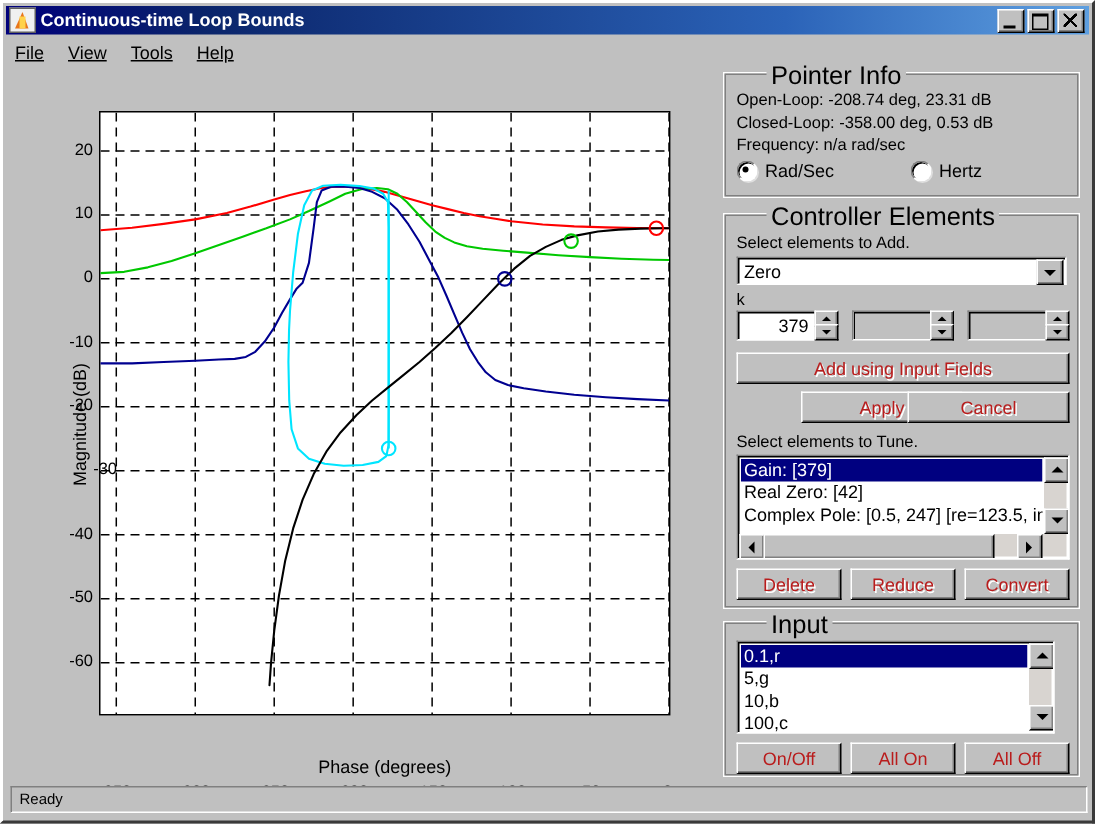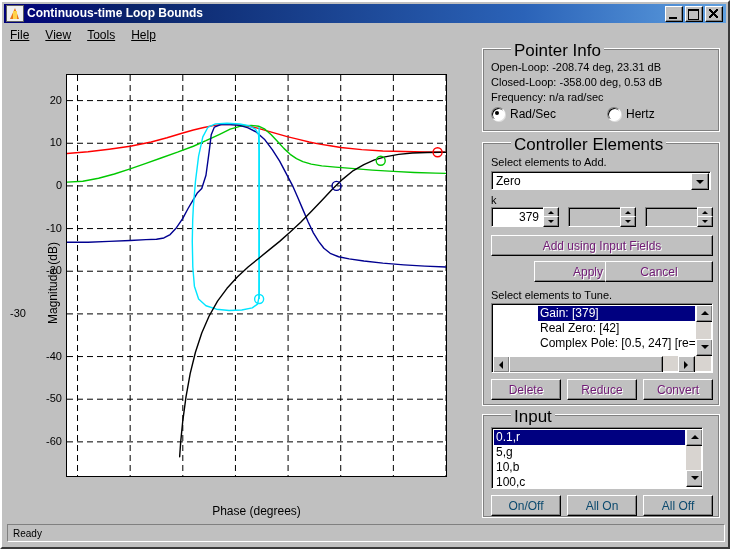--- a/index.html
+++ b/index.html
@@ -87,22 +87,22 @@
     border-top:1px solid #fff;border-left:1px solid #fff;
     border-right:1px solid #000;border-bottom:1px solid #000;
     box-shadow:inset -1px -1px 0 #808080;}
   .combo .cbtn:after{content:"";position:absolute;left:4px;top:6px;width:0;height:0;
     border-left:4px solid transparent;border-right:4px solid transparent;border-top:4px solid #000;}
   .combo .ctext{position:absolute;left:4px;top:2px;font-size:12px;}
 
   .btn{background:#c0c0c0;border-top:1px solid #fff;border-left:1px solid #fff;
     border-right:1px solid #000;border-bottom:1px solid #000;
     box-shadow:inset -1px -1px 0 #808080;box-sizing:border-box;
-    display:flex;align-items:center;justify-content:center;font-size:12px;color:#0c4a6e;}
-  .btn.dis{color:#701a75;text-shadow:1px 1px 0 #fff;}
+    display:flex;align-items:center;justify-content:center;font-size:12px;color:#b91c1c;}
+  .btn.dis{color:#b91c1c;text-shadow:1px 1px 0 #fff;}
 
   .spin{position:relative;}
   .spin .sv{position:absolute;left:0;top:0;right:15px;bottom:0;text-align:right;
     padding-right:4px;line-height:18px;font-size:12px;}
   .spin .sb{position:absolute;right:0;width:14px;height:9px;background:#c0c0c0;
     border-top:1px solid #fff;border-left:1px solid #fff;
     border-right:1px solid #000;border-bottom:1px solid #000;
     box-shadow:inset -1px -1px 0 #808080;}
   .spin .sb.up{top:0;}
   .spin .sb.dn{bottom:0;}
@@ -204,21 +204,21 @@
       <div class="xlab" style="left: 224.444px;">-200</div>
       <div class="xlab" style="left: 277.083px;">-150</div>
       <div class="xlab" style="left: 329.722px;">-100</div>
       <div class="xlab" style="left: 382.361px;">-50</div>
       <div class="xlab" style="left: 435px;">0</div>
       <div class="ylab" style="top: 51.5957px; left: 0px; width: 52px; text-align: right;">20</div>
       <div class="ylab" style="top: 94.2553px; left: 0px; width: 52px; text-align: right;">10</div>
       <div class="ylab" style="top: 136.915px; left: 0px; width: 52px; text-align: right;">0</div>
       <div class="ylab" style="top: 179.574px; left: 0px; width: 52px; text-align: right;">-10</div>
       <div class="ylab" style="top: 222.234px; left: 0px; width: 52px; text-align: right;">-20</div>
-      <div class="ylab" style="top: 264.894px; left: 0px; width: 52px; ">-30</div>
+      <div class="ylab" style="top: 264.894px; left: 16px; width: 52px; text-align: right;">-30</div>
       <div class="ylab" style="top: 307.553px; left: 0px; width: 52px; text-align: right;">-40</div>
       <div class="ylab" style="top: 350.213px; left: 0px; width: 52px; text-align: right;">-50</div>
       <div class="ylab" style="top: 392.872px; left: 0px; width: 52px; text-align: right;">-60</div>
     </div>
 
   <div id="rightcol">
 
     <div class="group" style="top:0;height:84px;">
       <div class="gb"></div>
       <div class="glabel">Pointer Info</div>
@@ -270,21 +270,21 @@
       <div class="btn dis" style="position:absolute;left:8px;top:118px;width:108px;height:21px;margin-left:43px;">
         <span>Apply</span>
       </div>
       <div class="btn dis" style="position:absolute;left:122px;top:118px;width:108px;height:21px;">
         <span>Cancel</span>
       </div>
 
       <div class="ptxt" style="position:absolute;left:8px;top:145px;">Select elements to Tune.</div>
 
       <div class="listbox" style="position:absolute;left:8px;top:160px;width:222px;height:70px;">
-        <div style="position:absolute;left:2px;top:2px;right:17px;overflow:hidden;margin-left:44px;">
+        <div style="position:absolute;left:2px;top:2px;right:17px;overflow:hidden;">
           <div class="litem sel">Gain: [379]</div>
           <div class="litem">Real Zero: [42]</div>
           <div class="litem">Complex Pole: [0.5, 247] [re=123.5, im=21</div>
         </div>
         <div class="vscroll" style="bottom:16px;">
           <div class="sarrow" style="left:0;top:0;width:15px;height:15px;">
             <i style="position:absolute;left:4px;top:5px;width:0;height:0;border-left:4px solid transparent;border-right:4px solid transparent;border-bottom:4px solid #000;"></i>
           </div>
           <div class="sarrow" style="left:0;bottom:0;width:15px;height:15px;">
             <i style="position:absolute;left:4px;top:5px;width:0;height:0;border-left:4px solid transparent;border-right:4px solid transparent;border-top:4px solid #000;"></i>

